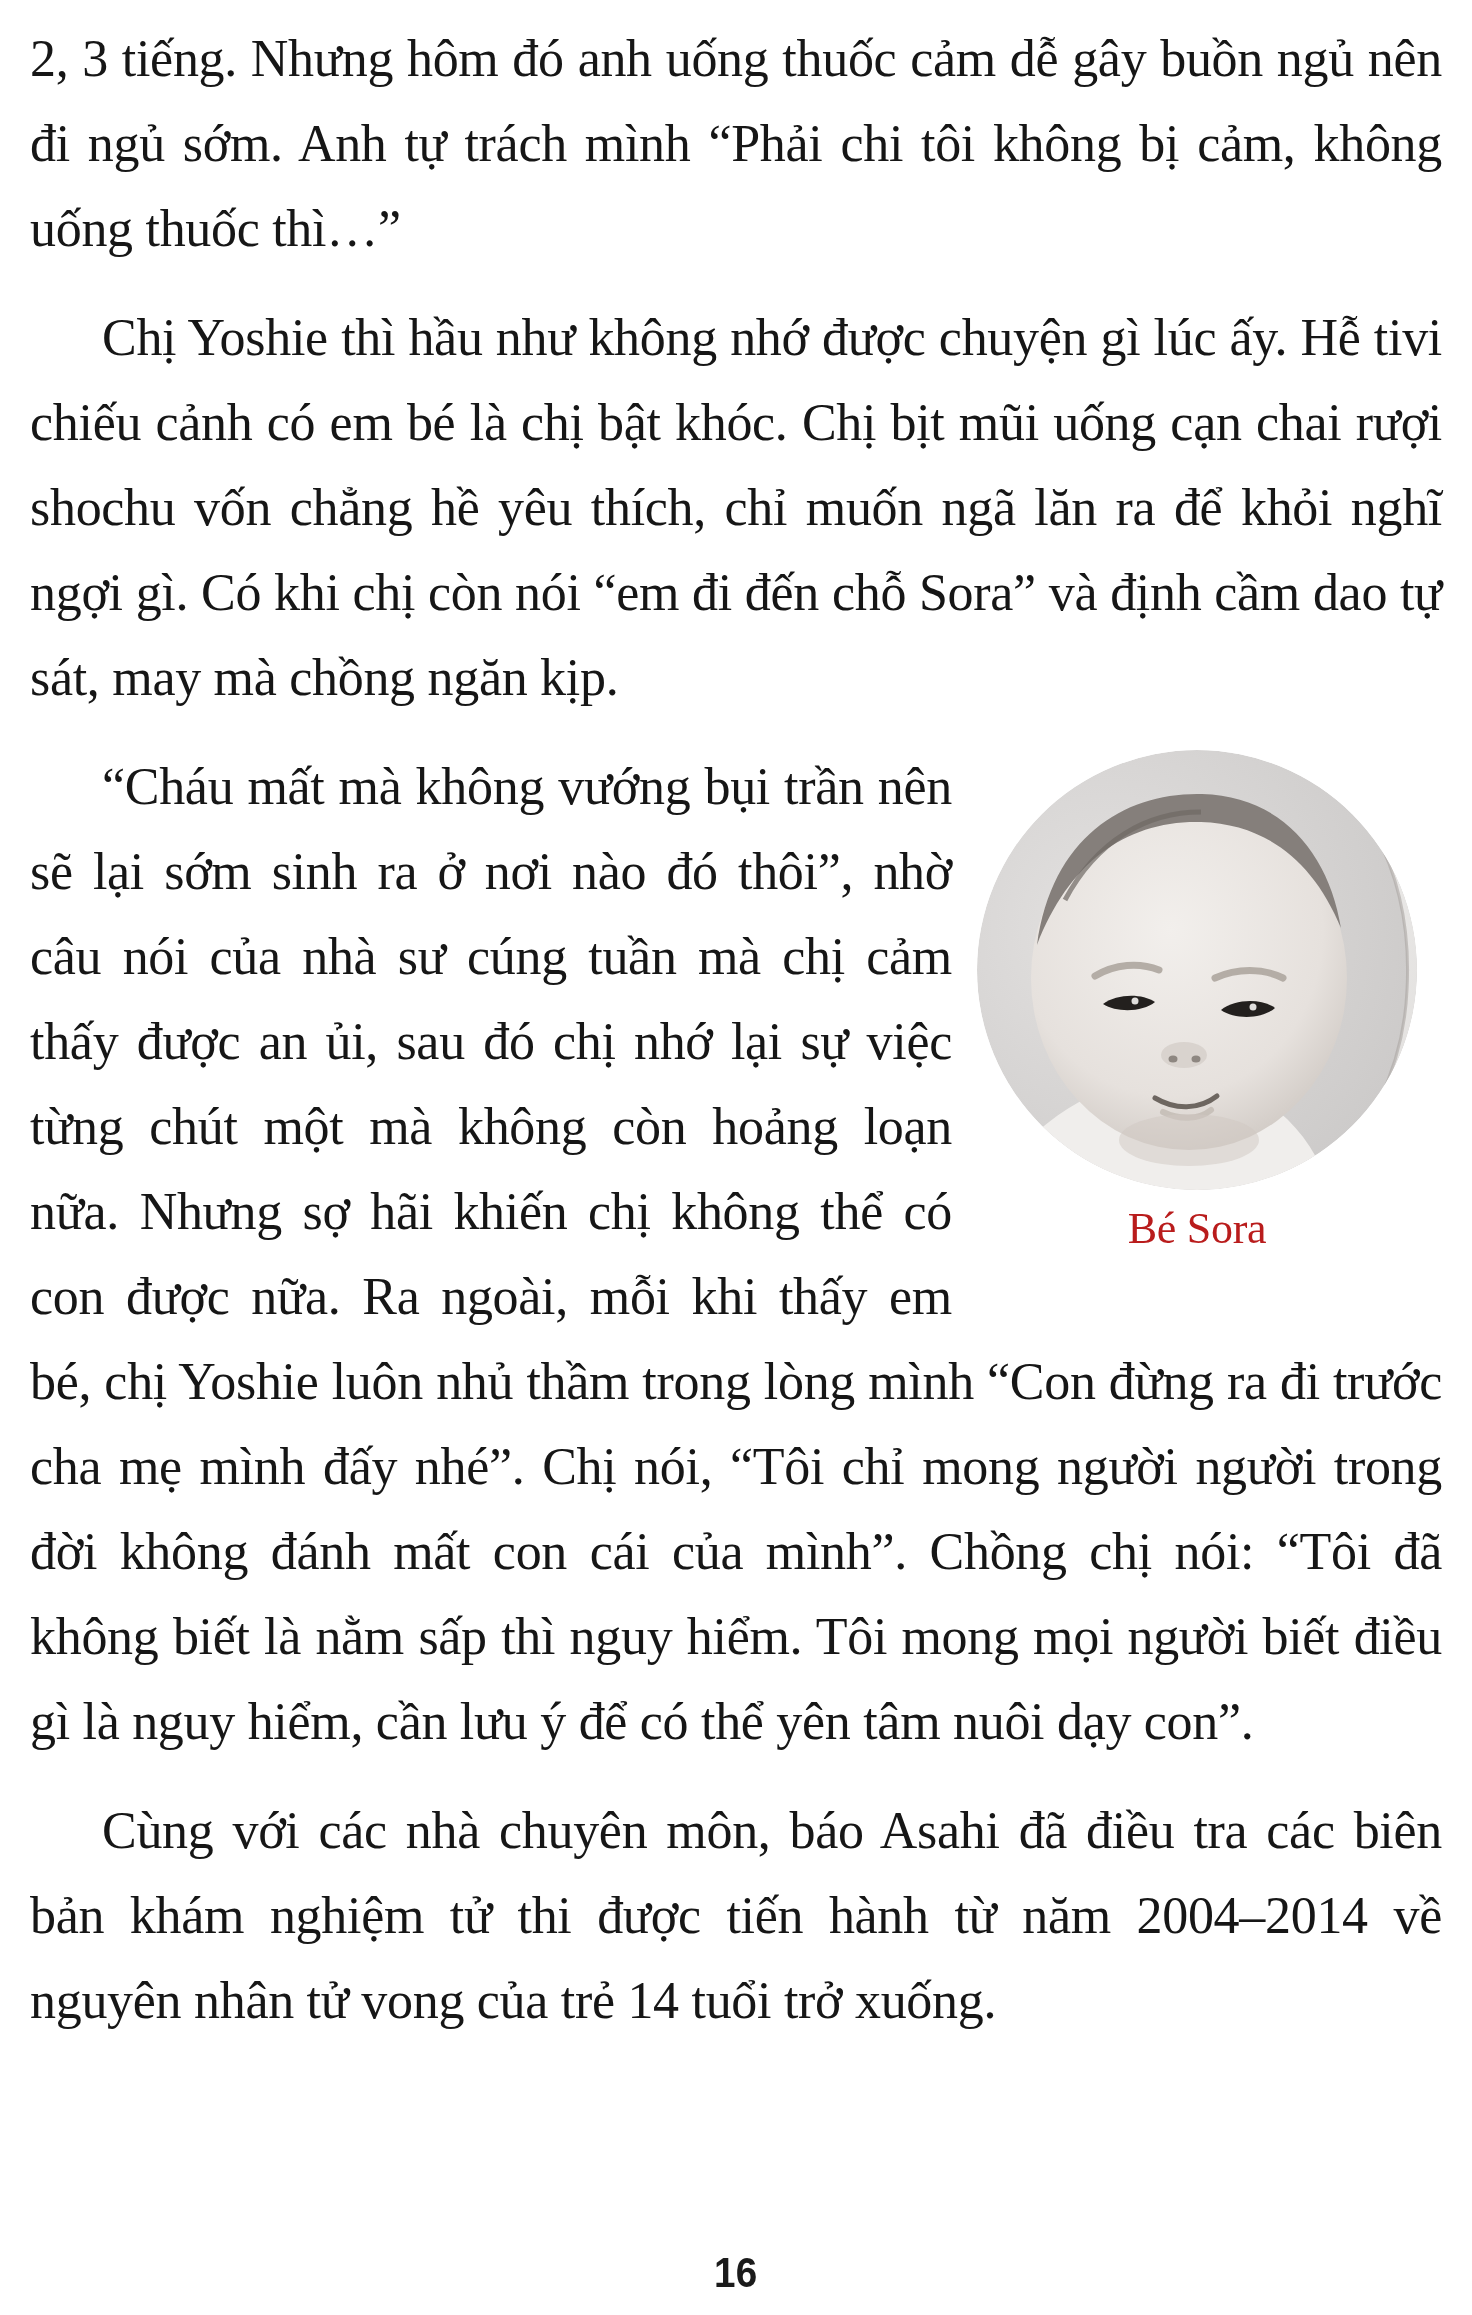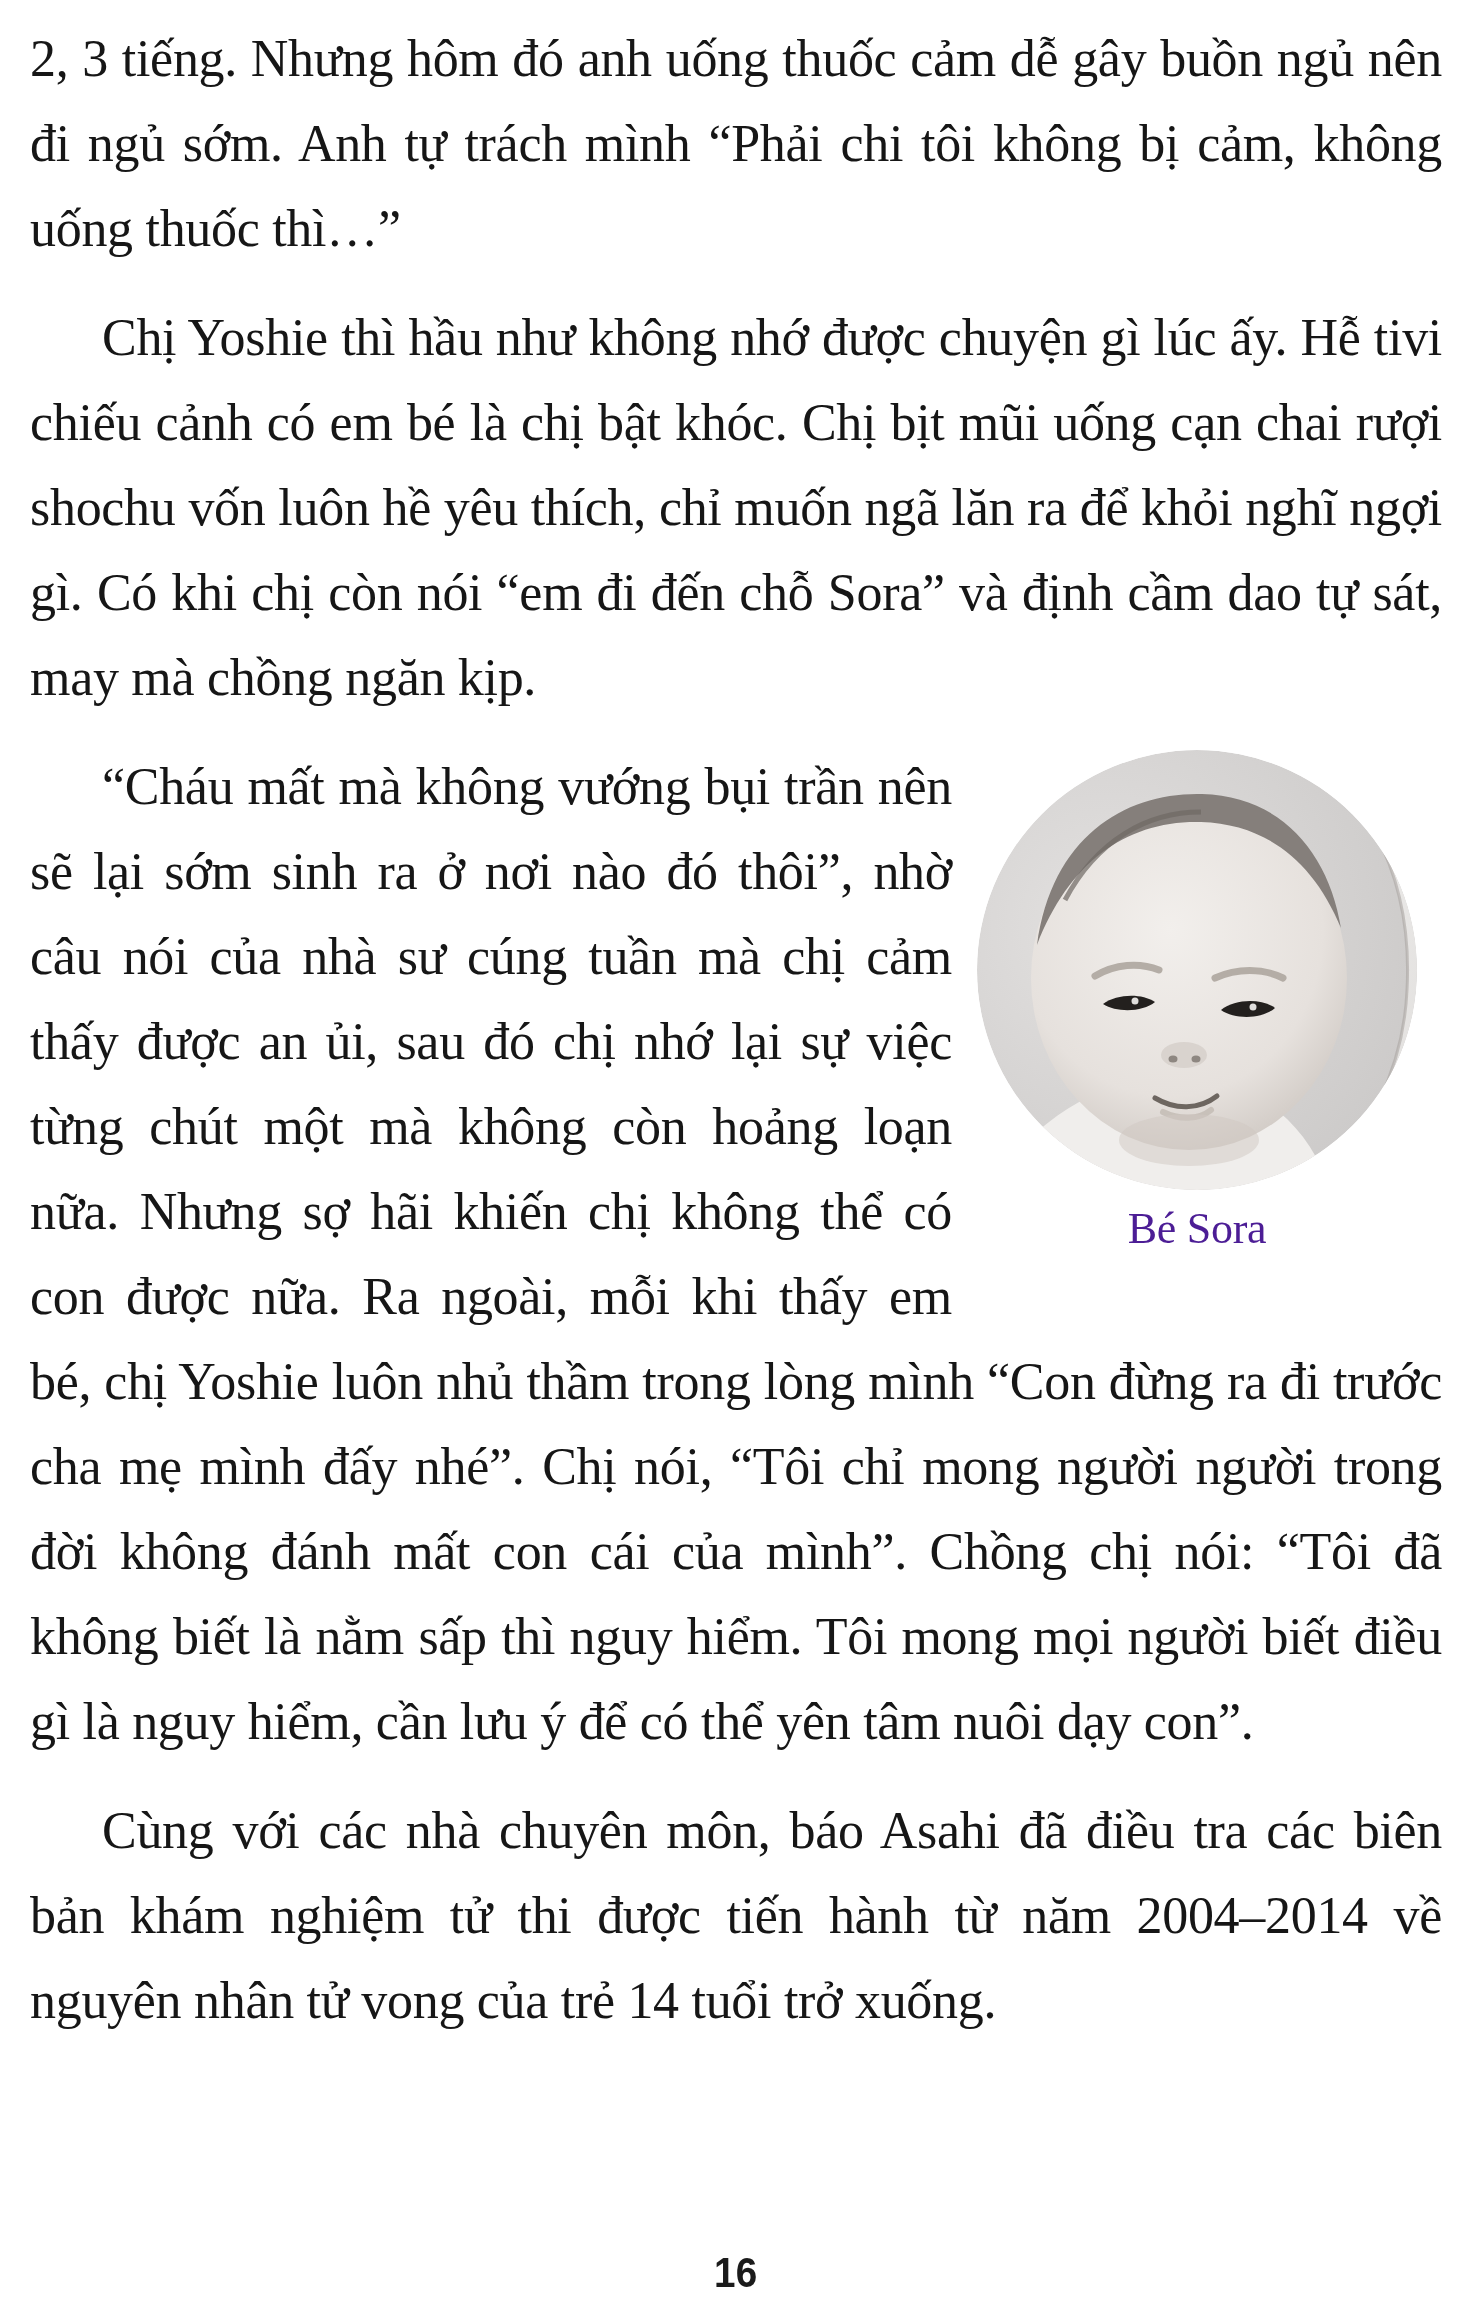--- a/index.html
+++ b/index.html
@@ -55,21 +55,21 @@
     display: block;
     width: 440px;
     height: 440px;
   }
   .photo-caption {
     display: block;
     margin-top: 14px;
     font-family: "Liberation Serif", "DejaVu Serif", serif;
     font-size: 44px;
     line-height: 50px;
-    color: #4c1d95;
+    color: #b91c1c;
     text-indent: 0;
     text-align: center;
   }
   .footer {
     margin-top: auto;
     text-align: center;
     padding-bottom: 4px;
   }
   .page-number {
     display: inline-block;
@@ -82,21 +82,21 @@
   }
 </style>
 </head>
 <body>
 
 <div class="page">
   <main class="content">
 
     <p class="para no-indent">2, 3 tiếng. Nhưng hôm đó anh uống thuốc cảm dễ gây buồn ngủ nên đi ngủ sớm. Anh tự trách mình “Phải chi tôi không bị cảm, không uống thuốc thì…”</p>
 
-    <p class="para">Chị Yoshie thì hầu như không nhớ được chuyện gì lúc ấy. Hễ tivi chiếu cảnh có em bé là chị bật khóc. Chị bịt mũi uống cạn chai rượi shochu vốn luôn hề yêu thích, chỉ muốn ngã lăn ra để khỏi nghĩ ngợi gì. Có khi chị còn nói “em đi đến chỗ Sora” và định cầm dao tự sát, may mà chồng ngăn kịp.</p>
+    <p class="para">Chị Yoshie thì hầu như không nhớ được chuyện gì lúc ấy. Hễ tivi chiếu cảnh có em bé là chị bật khóc. Chị bịt mũi uống cạn chai rượi shochu vốn chẳng hề yêu thích, chỉ muốn ngã lăn ra để khỏi nghĩ ngợi gì. Có khi chị còn nói “em đi đến chỗ Sora” và định cầm dao tự sát, may mà chồng ngăn kịp.</p>
 
     <div class="figure-wrap">
       <figure class="photo-figure" style="margin-block:6px 64px;margin-inline:0;">
         <div class="photo-circle">
           <svg viewBox="0 0 440 440" xmlns="http://www.w3.org/2000/svg">
             <defs>
               <clipPath id="pc">
                   <circle cx="220" cy="220" r="220"></circle>
                 </clipPath>
               <radialGradient id="gBg" cx="0.30" cy="0.40" r="0.95">

